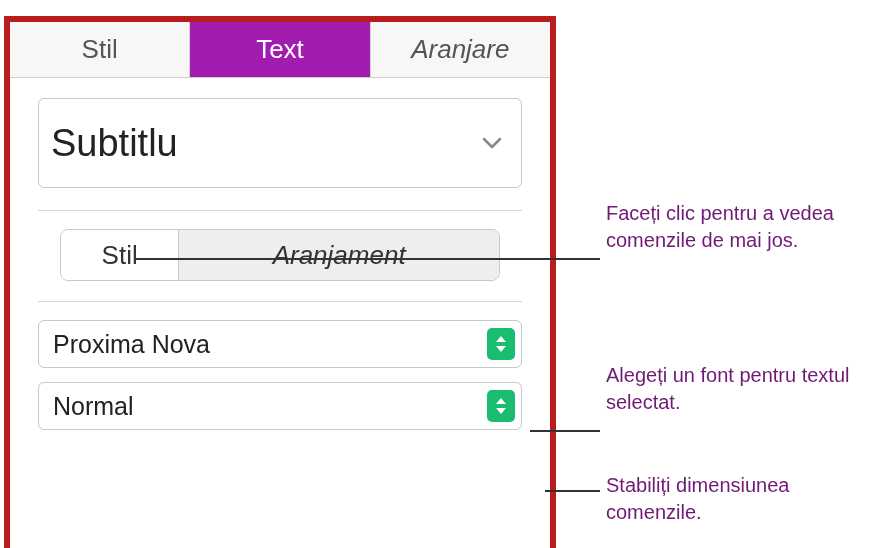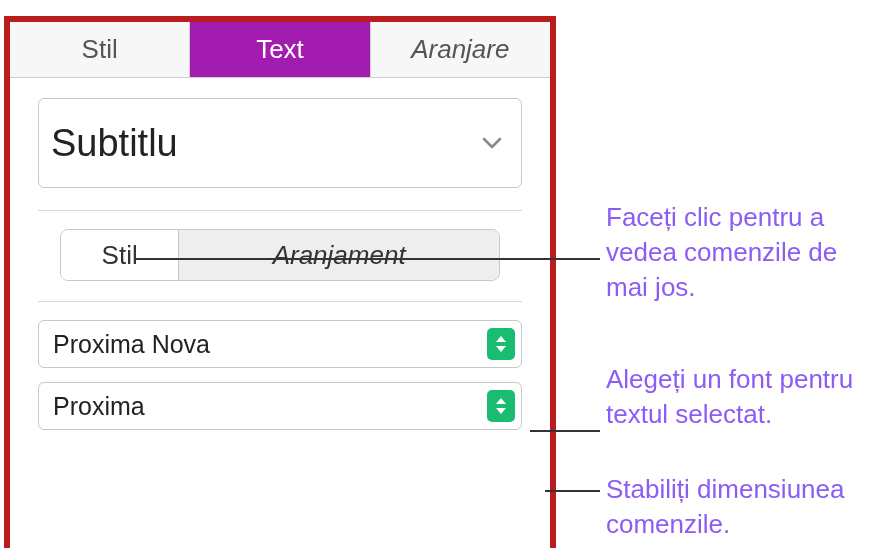--- a/index.html
+++ b/index.html
@@ -174,23 +174,23 @@
     }
     .callouts {
       position: absolute;
       left: 576px;
       top: 0;
       width: 310px;
       height: 548px;
     }
     .callout {
       position: absolute;
-      font-size: 26px;
+      font-size: 20px;
       line-height: 1.35;
-      color: #8b5cf6;
+      color: #701a75;
     }
     .callout-1 { top: 200px; left: 30px; }
     .callout-2 { top: 362px; left: 30px; }
     .callout-3 { top: 472px; left: 30px; }
     .leader {
       position: absolute;
       background: #333;
       height: 1.5px;
     }
     .leader-1 { top: 258px; left: 134px; width: 466px; }
@@ -246,21 +246,21 @@
             </svg>
           <svg width="12" height="8" viewBox="0 0 12 8">
               <polygon points="1,1 11,1 6,7" fill="#fff"></polygon>
             </svg>
         </span>
       </div>
     </div>
 
     <div class="font-row">
       <div class="popup style-popup">
-        <span class="popup-label">Proxima</span>
+        <span class="popup-label">Normal</span>
         <span class="popup-arrows">
           <svg width="12" height="8" viewBox="0 0 12 8">
               <polygon points="6,1 11,7 1,7" fill="#fff"></polygon>
             </svg>
           <svg width="12" height="8" viewBox="0 0 12 8">
               <polygon points="1,1 11,1 6,7" fill="#fff"></polygon>
             </svg>
         </span>
       </div>
     </div>

